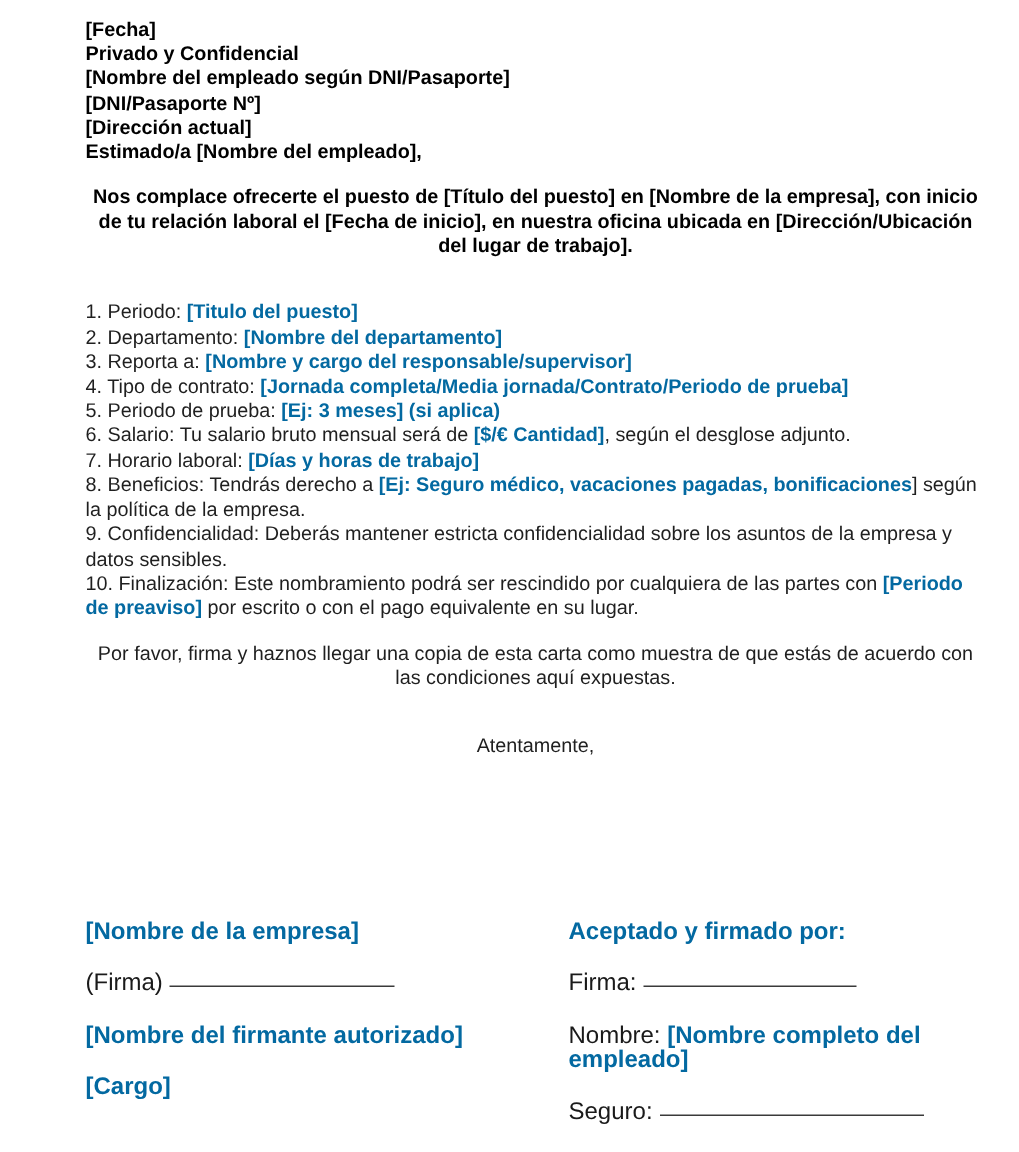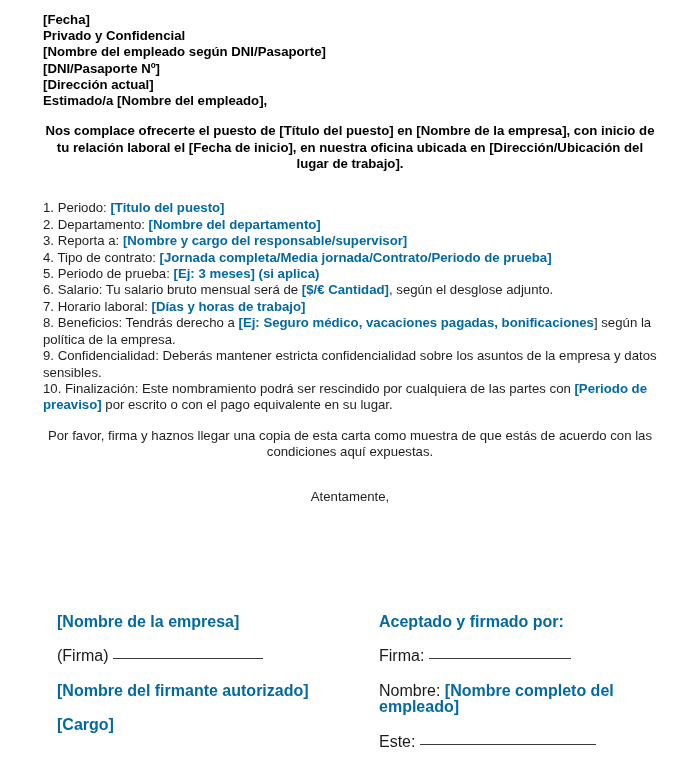--- a/index.html
+++ b/index.html
@@ -13,21 +13,21 @@
     font-family: "Liberation Sans", sans-serif;
     color: #1a1a1a;
     overflow: hidden;
   }
   .page {
     position: relative;
     width: 679px;
     height: 768px;
     background: #ffffff;
     box-sizing: border-box;
-    padding: 12px 22px 0 43px;
+    padding: 12px 22px 0 57px;
   }
   .doc {
     font-size: 13.2px;
     line-height: 16.2px;
     color: #1f1f1f;
   }
   b, .b {
     font-weight: bold;
     color: #0369a1;
   }
@@ -164,18 +164,18 @@
       <div class="sig-row">
         <p class="sig-line b">Aceptado y firmado por:</p>
       </div>
       <div class="sig-row">
         <p class="sig-line nowrap"><span>Firma:</span> <span class="rule w2"></span></p>
       </div>
       <div class="sig-row">
         <p class="sig-line"><span>Nombre:</span> <b>[Nombre completo del empleado]</b></p>
       </div>
       <div class="sig-row">
-        <p class="sig-line nowrap"><span>Este:</span> <span class="rule w3"></span></p>
+        <p class="sig-line nowrap"><span>Seguro:</span> <span class="rule w3"></span></p>
       </div>
     </div>
 
   </div>
 </div>
 
 </body></html>

